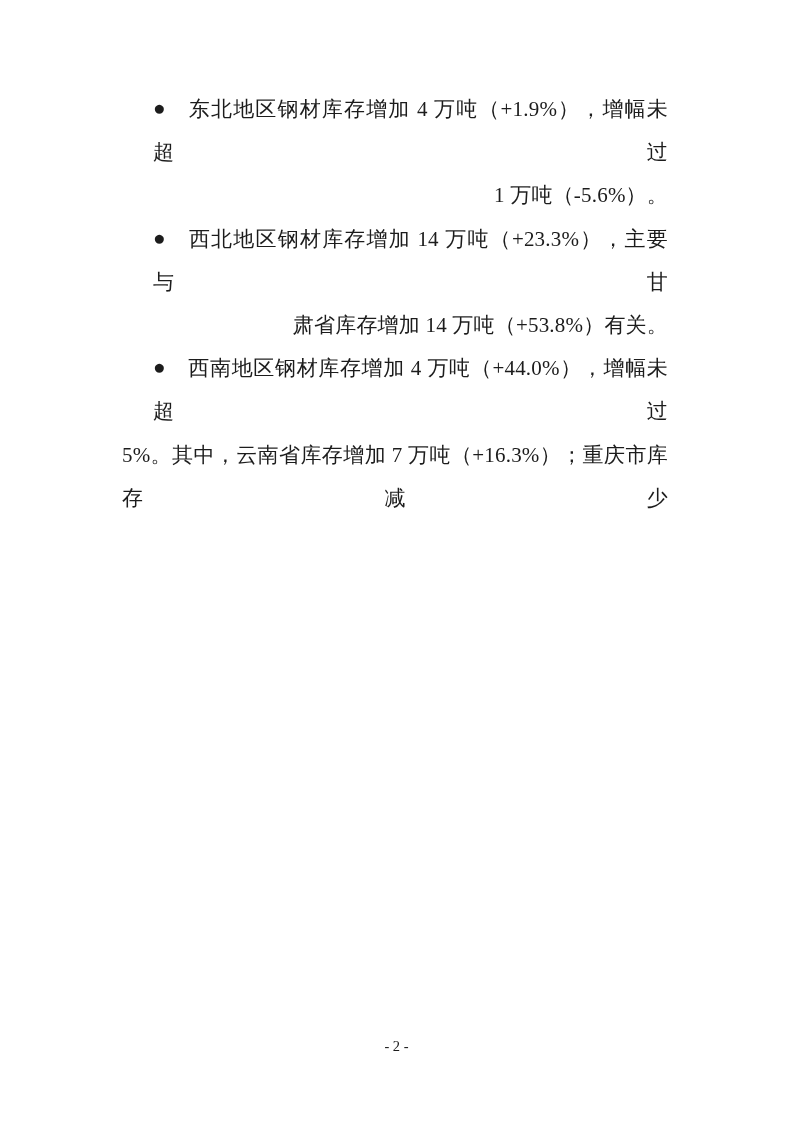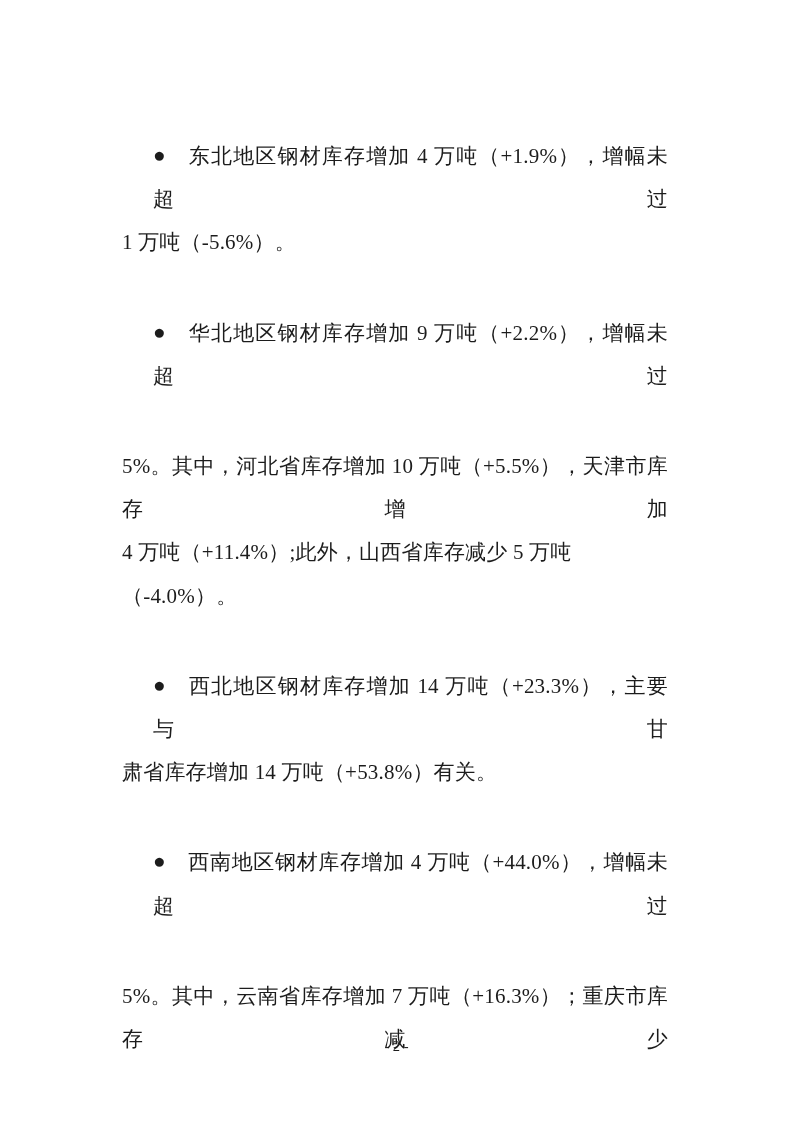--- a/index.html
+++ b/index.html
@@ -24,26 +24,25 @@
     font-size: 21px;
     line-height: 43.2px;
     letter-spacing: 0.2px;
   }
   .para {
     margin: 0;
     padding: 0;
   }
   .line {
     width: 100%;
-    text-align: left;
+    text-align: right;
   }
   .line.full {
     text-align: justify;
     text-align-last: justify;
-    margin-top: 47px;
   }
   .line.first {
     padding-left: 31px;
     box-sizing: border-box;
   }
   .bullet {
     display: inline-block;
     margin-right: 22px;
     transform: translateY(-1px);
   }
@@ -61,25 +60,20 @@
 </head>
 <body>
 
 <div class="page">
   <div class="content" id="document-body">
       <div class="para">
         <div class="line full first"><span class="bullet">●</span><span>东北地区钢材库存增加 4 万吨（+1.9%），增幅未超过</span></div>
         <div class="line">1 万吨（-5.6%）。</div>
       </div>
       <div class="para">
-        <div class="line full first"><span class="bullet">●</span><span>华北地区钢材库存增加 9 万吨（+2.2%），增幅未超过</span></div>
-        <div class="line full">5%。其中，河北省库存增加 10 万吨（+5.5%），天津市库存增加</div>
-        <div class="line">4 万吨（+11.4%）;此外，山西省库存减少 5 万吨（-4.0%）。</div>
-      </div>
-      <div class="para">
         <div class="line full first"><span class="bullet">●</span><span>西北地区钢材库存增加 14 万吨（+23.3%），主要与甘</span></div>
         <div class="line">肃省库存增加 14 万吨（+53.8%）有关。</div>
       </div>
       <div class="para">
         <div class="line full first"><span class="bullet">●</span><span>西南地区钢材库存增加 4 万吨（+44.0%），增幅未超过</span></div>
         <div class="line full">5%。其中，云南省库存增加 7 万吨（+16.3%）；重庆市库存减少</div>
       </div>
     </div>
   <div class="footer">
     <span>- 2 -</span>

